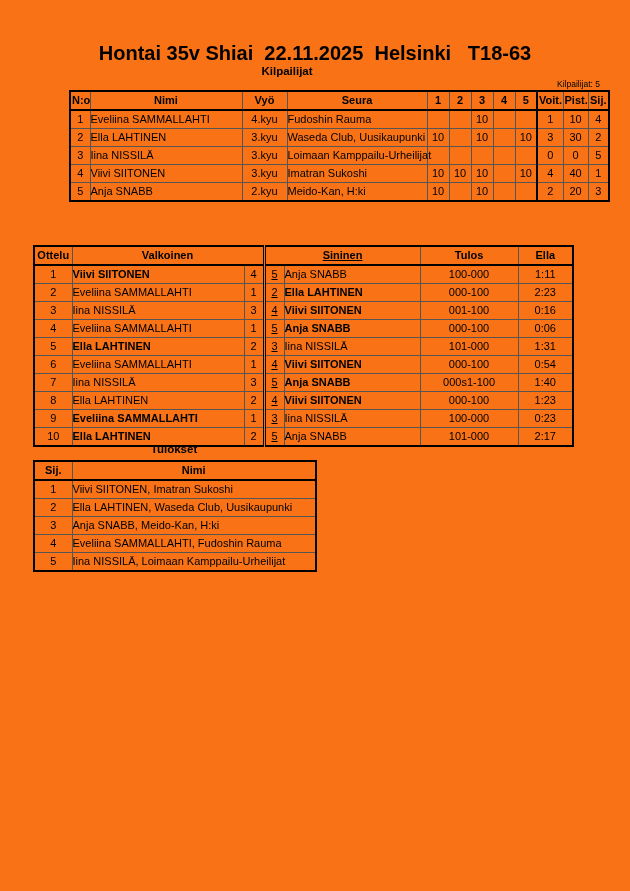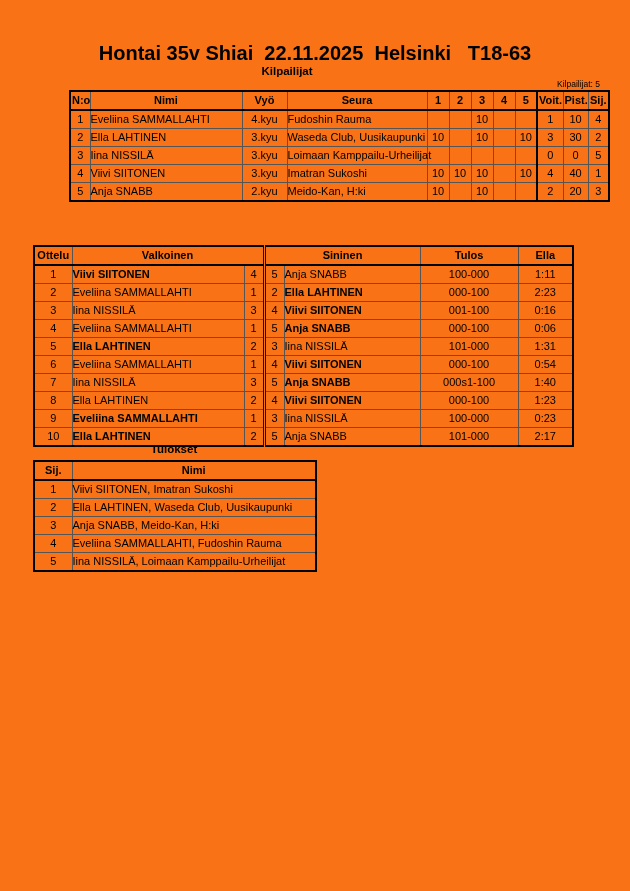--- a/index.html
+++ b/index.html
@@ -48,21 +48,21 @@
     padding: 0 3px;
     box-sizing: border-box;
     line-height: 17px;
   }
   th { font-weight: bold; text-align: center; padding: 0 1px; }
   thead th { border-bottom: 2px solid #000; }
   .c { text-align: center; padding: 0 1px; }
   .l { text-align: left; padding-left: 0; }
   .club { white-space: nowrap; overflow: visible; }
   .sep  { border-left: 2px solid #000 !important; }  
-  .dsep { border-left: 3px double #000 !important; } 
+  .dsep { border-left: 3px double #000 !important; text-decoration: underline; } 
   .t1 { top: 90px;  left: 33px; width: 539px; margin-left: 36px; }
   .t2 { top: 231px; left: 33px; width: 539px; margin-top: 14px; }
   .t3 { top: 460px; left: 33px; width: 282px; }
 </style>
 </head>
 <body>
 
 <div class="page">
 
   <div class="main-title">Hontai 35v Shiai  22.11.2025  Helsinki   T18-63</div>

